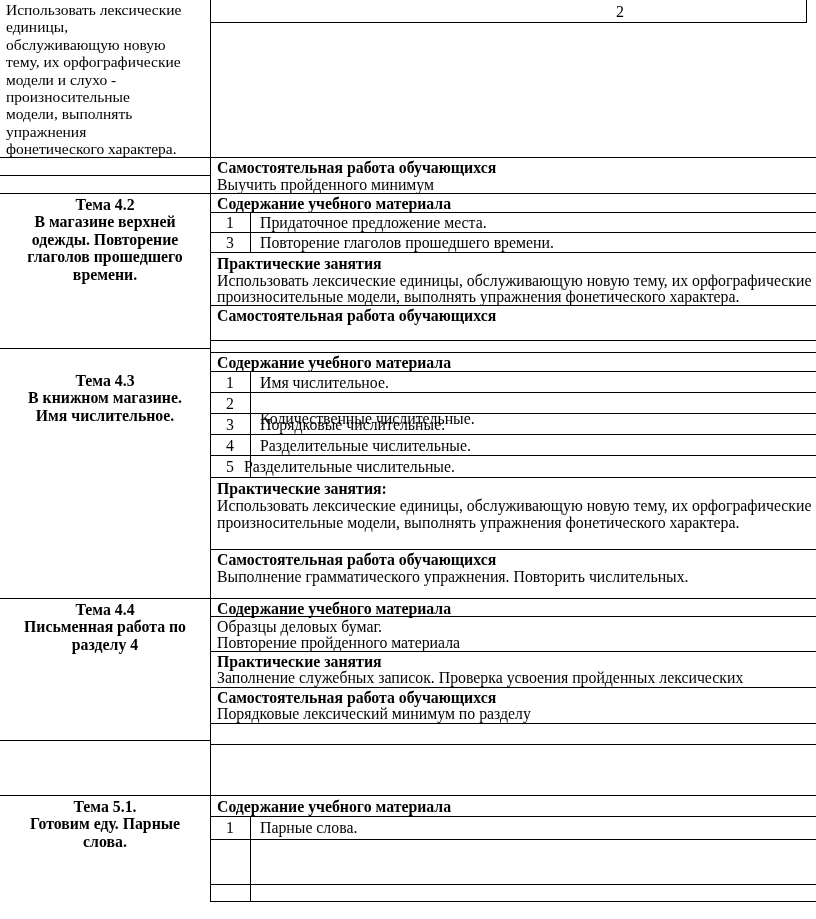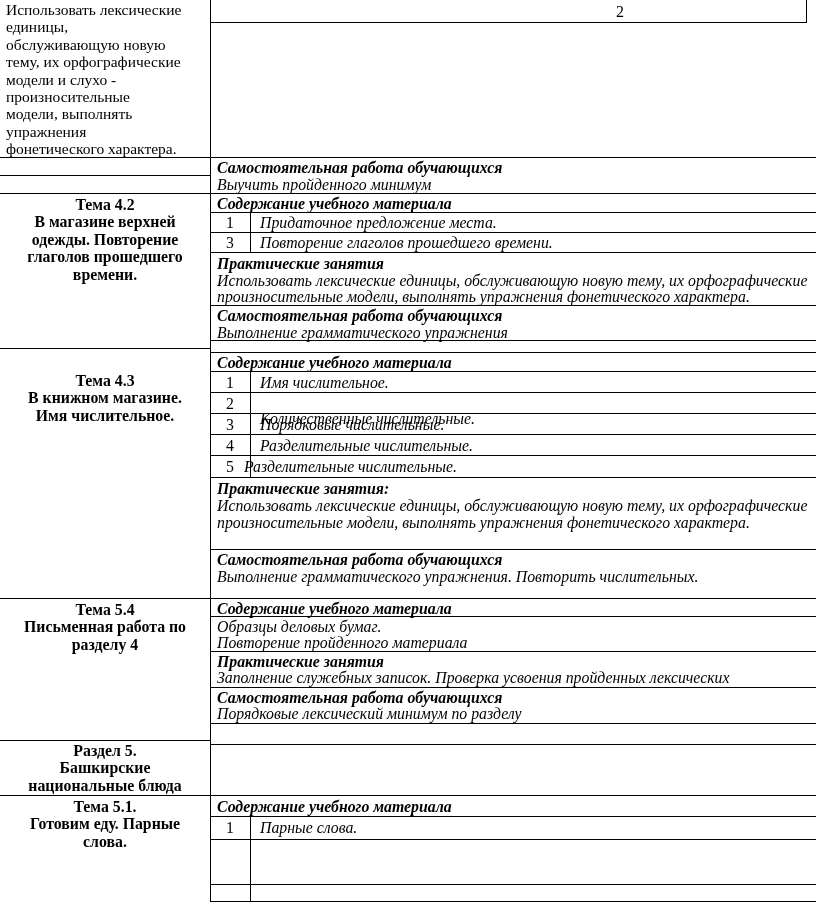--- a/index.html
+++ b/index.html
@@ -10,21 +10,21 @@
     background: #ffffff;
     overflow: hidden;
     font-family: "Liberation Serif", "DejaVu Serif", serif;
     color: #000;
   }
   .hl { position: absolute; height: 1px; background: #000; }
   .vl { position: absolute; width: 1px; background: #000; }
   .t  { position: absolute; font-size: 15.8px; line-height: 17px; }
   .b  { font-weight: bold; }
   .c  { text-align: center; }
-  .nw { white-space: nowrap; font-style: italic; }
+  .nw { white-space: nowrap; }
   .pre { white-space: pre-line; }
   .leftblock { position: absolute; left: 2px; width: 206px; text-align: center; font-weight: bold; font-size: 15.8px; line-height: 17.4px; }
   .contblock { position: absolute; left: 6px; top: 1px; width: 204px; font-size: 15.5px; line-height: 17.4px; white-space: pre-line; }
   .num { position: absolute; left: 210px; width: 40px; text-align: center; font-size: 15.8px; line-height: 17px; }
 </style>
 </head>
 <body>
 
 <div class="canvas">
 
@@ -85,30 +85,25 @@
 времени.</div>
   </div>
 
   <div class="leftblock" style="top:372px">
     <div>Тема 4.3</div>
     <div class="pre">В книжном магазине.
 Имя числительное.</div>
   </div>
 
   <div class="leftblock" style="top:601px">
-    <div>Тема 5.4</div>
+    <div>Тема 4.4</div>
     <div class="pre">Письменная работа по
 разделу 4</div>
   </div>
 
-  <div class="leftblock" style="top:742px">
-    <div>Раздел 5.</div>
-    <div class="pre">Башкирские
-национальные блюда</div>
-  </div>
 
   <div class="leftblock" style="top:798px">
     <div>Тема 5.1.</div>
     <div class="pre">Готовим еду. Парные
 слова.</div>
   </div>
 
   <div class="t b nw" style="top:159px;left:217px">Самостоятельная работа обучающихся</div>
   <div class="t nw" style="top:176px;left:217px">Выучить пройденного минимум</div>
 
@@ -116,21 +111,20 @@
   <div class="num" style="top:214px">1</div>
   <div class="t nw" style="top:214px;left:260px">Придаточное предложение места.</div>
   <div class="num" style="top:234px">3</div>
   <div class="t nw" style="top:234px;left:260px">Повторение глаголов прошедшего времени.</div>
 
   <div class="t b nw" style="top:255px;left:217px">Практические занятия</div>
   <div class="t nw" style="top:272px;left:217px">Использовать лексические единицы, обслуживающую новую тему, их орфографические</div>
   <div class="t nw" style="top:288px;left:217px">произносительные модели, выполнять упражнения фонетического характера.</div>
 
   <div class="t b nw" style="top:307px;left:217px">Самостоятельная работа обучающихся</div>
-  <div class="t nw" style="top:324px;left:217px">Выполнение грамматического упражнения</div>
 
   <div class="t b nw" style="top:354px;left:217px">Содержание учебного материала</div>
   <div class="num" style="top:374px">1</div>
   <div class="t nw" style="top:374px;left:260px">Имя числительное.</div>
   <div class="num" style="top:395px">2</div>
   <div class="t nw" style="top:410px;left:260px">Количественные числительные.</div>
   <div class="num" style="top:416px">3</div>
   <div class="t nw" style="top:416px;left:260px">Порядковые числительные.</div>
   <div class="num" style="top:437px">4</div>
   <div class="t nw" style="top:437px;left:260px">Разделительные числительные.</div>

